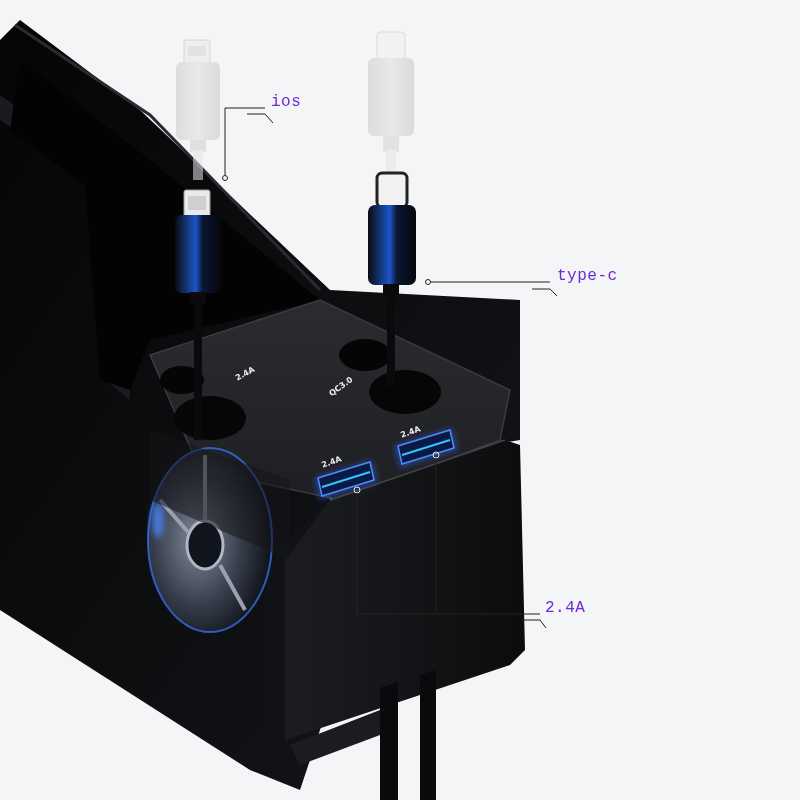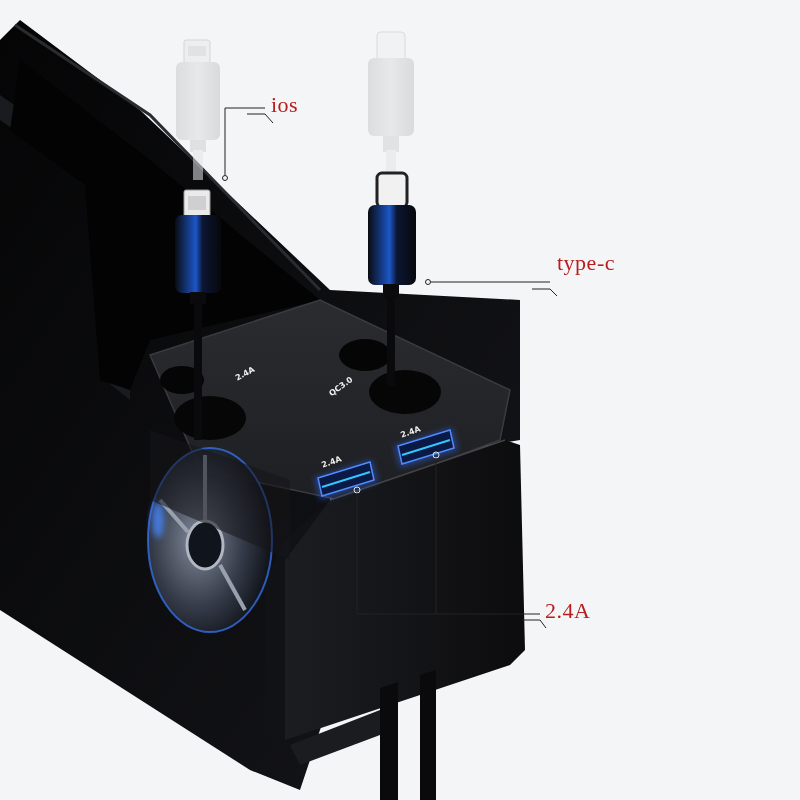--- a/index.html
+++ b/index.html
@@ -5,28 +5,28 @@
     html, body { margin: 0; padding: 0; }
     body {
       width: 800px; height: 800px; overflow: hidden;
       background: #f4f5f7;
       font-family: "DejaVu Sans", sans-serif;
       position: relative;
     }
     #scene { position: absolute; left: 0; top: 0; width: 800px; height: 800px; }
     .callout-label {
       position: absolute;
-      font-family: Liberation Serif, serif;
-      font-size: 22px;
-      color: #b91c1c;
+      font-family: Liberation Mono, monospace;
+      font-size: 16px;
+      color: #6d28d9;
       letter-spacing: 0.5px;
       line-height: 1;
     }
     #label-ios { left: 271px; top: 94px; }
-    #label-typec { left: 557px; top: 252px; }
+    #label-typec { left: 557px; top: 268px; }
     #label-24a { left: 545px; top: 600px; }
     .port-text {
       position: absolute;
       font-family: "DejaVu Sans", sans-serif;
       font-size: 8px;
       font-weight: bold;
       color: #f0f0f0;
       white-space: nowrap;
       transform-origin: left center;
     }

